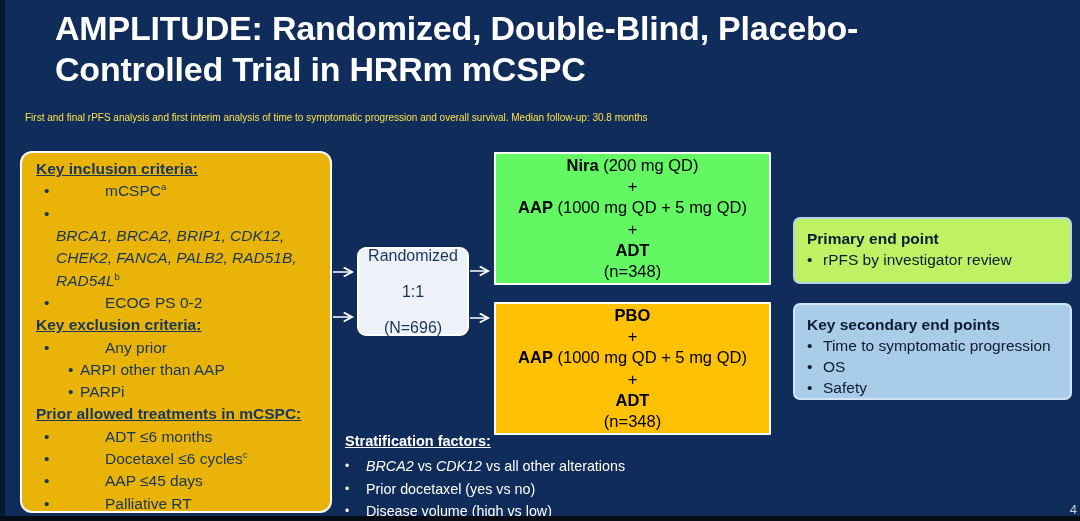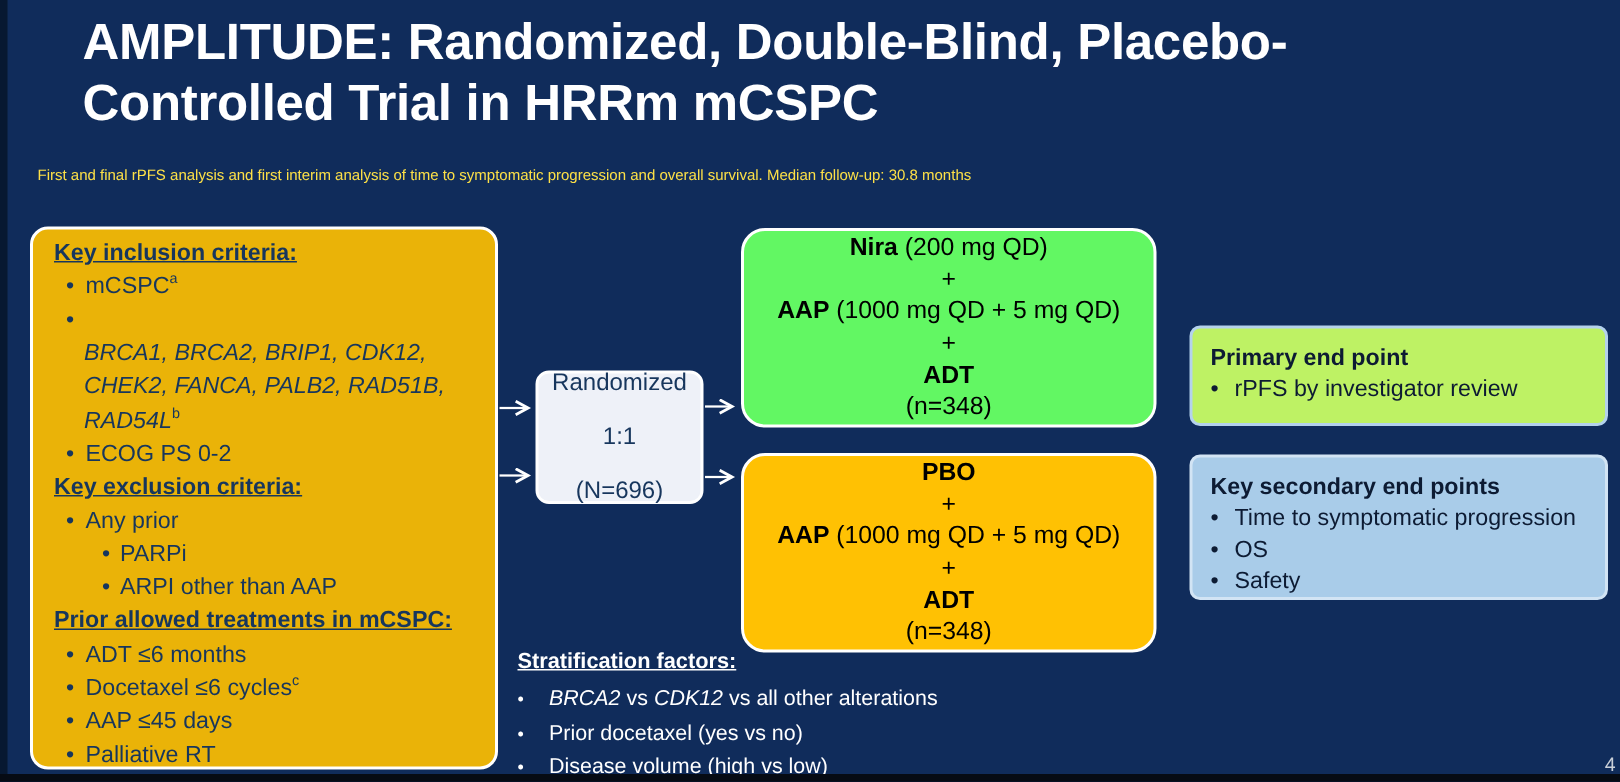--- a/index.html
+++ b/index.html
@@ -20,41 +20,41 @@
   }
 
   
   .criteria-panel{
     position:absolute;left:20px;top:151px;width:312px;height:362px;box-sizing:border-box;
     background:#eab308;border:2px solid #ffffff;border-radius:12px;
     color:#17365D;font-size:15.5px;padding-top:5px;
   }
   .cline{height:22.3px;display:flex;align-items:center;white-space:nowrap;}
   .cheading{padding-left:14px;font-weight:bold;text-decoration:underline;}
-  .l1{padding-left:22px;}
+  .l1{padding-left:22px;gap:48px;}
   .cont{padding-left:34px;}
   .l2{padding-left:46px;}
   .bullet{width:13px;flex:0 0 13px;}
   .bullet::before{content:"\2022";}
   .l2 .bullet{width:12px;flex:0 0 12px;}
   sup{font-size:0.62em;line-height:0;}
   em{font-style:italic;}
 
   
   .rand-box{
     position:absolute;left:357px;top:247px;width:112px;height:89px;box-sizing:border-box;
     background:#EEF1F8;border:2px solid #ffffff;border-radius:9px;
     color:#17365D;font-size:16px;line-height:20px;
     display:flex;flex-direction:column;justify-content:center;align-items:center;text-align:center;gap:16px;
   }
 
   
   .arm-box{
     position:absolute;left:494px;width:277px;height:133px;box-sizing:border-box;
-    border:2px solid #ffffff;border-radius:16px;color:#000000;
+    border:2px solid #ffffff;border-radius:1px;color:#000000;
     font-size:16.5px;line-height:21.3px;
     display:flex;flex-direction:column;justify-content:center;align-items:center;text-align:center;
   }
   .arm-nira{top:152px;background:#62F763;}
   .arm-pbo{top:302px;background:#FFC103;}
   .b{font-weight:bold;}
 
   
   .ep-box{
     position:absolute;left:793px;width:279px;box-sizing:border-box;border-radius:7px;
@@ -110,25 +110,25 @@
       <span class="bullet"></span>
       <span>ECOG PS 0-2</span>
     </div>
     <div class="cline cheading">Key exclusion criteria:</div>
     <div class="cline l1">
       <span class="bullet"></span>
       <span>Any prior</span>
     </div>
     <div class="cline l2">
       <span class="bullet"></span>
+      <span>ARPI other than AAP</span>
+    </div>
+    <div class="cline l2">
+      <span class="bullet"></span>
       <span>PARPi</span>
-    </div>
-    <div class="cline l2">
-      <span class="bullet"></span>
-      <span>ARPI other than AAP</span>
     </div>
     <div class="cline cheading">Prior allowed treatments in mCSPC:</div>
     <div class="cline l1">
       <span class="bullet"></span>
       <span><span>ADT ≤6 months</span><sup></sup></span>
     </div>
     <div class="cline l1">
       <span class="bullet"></span>
       <span><span>Docetaxel ≤6 cycles</span><sup>c</sup></span>
     </div>

